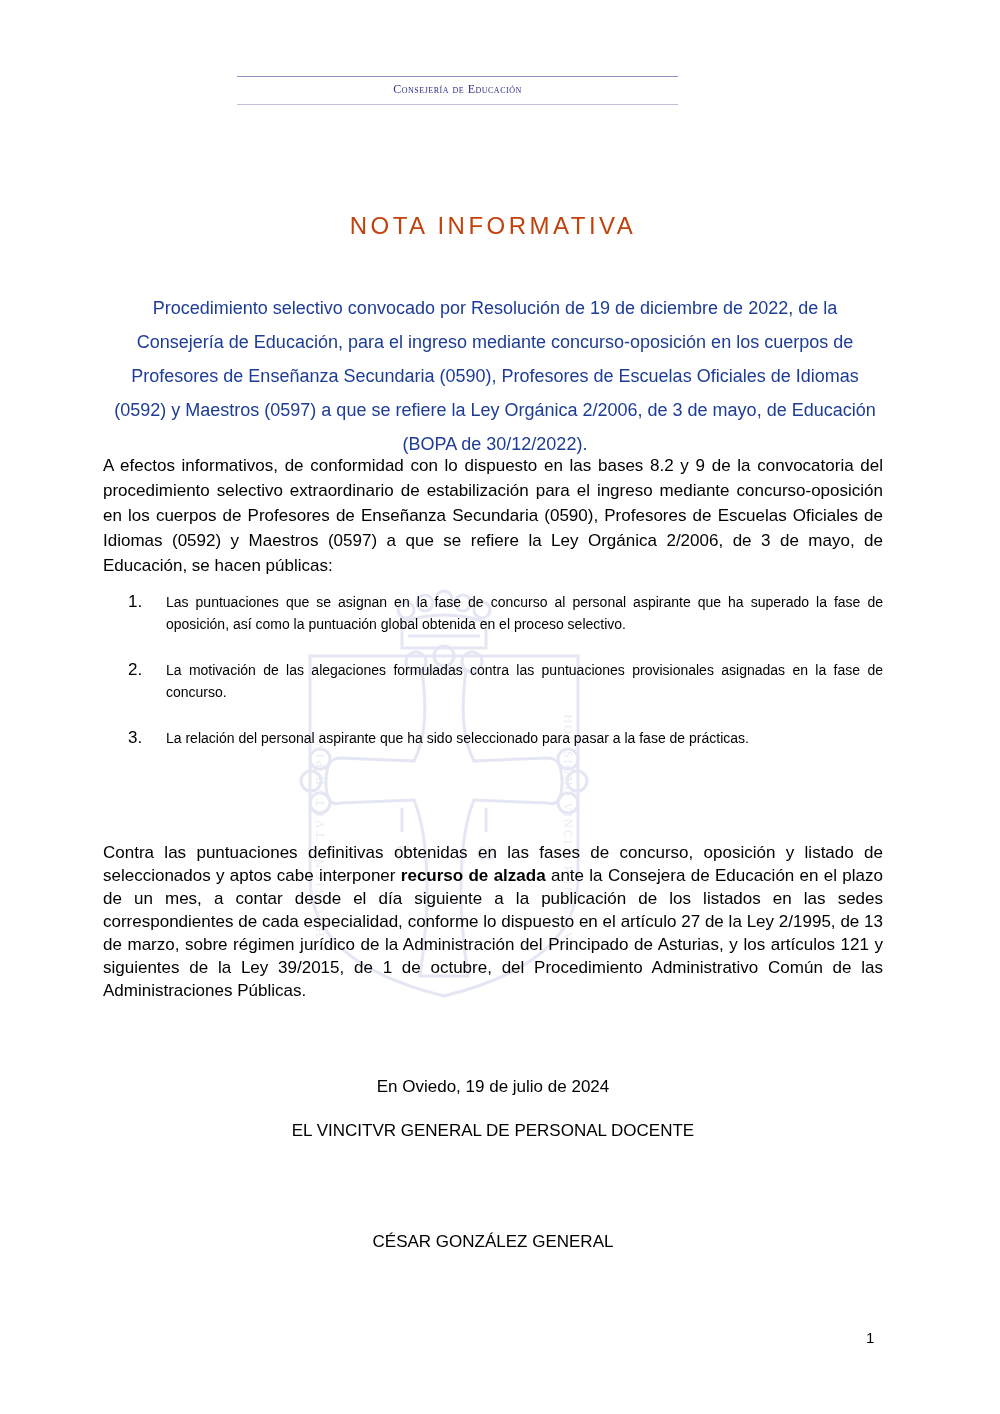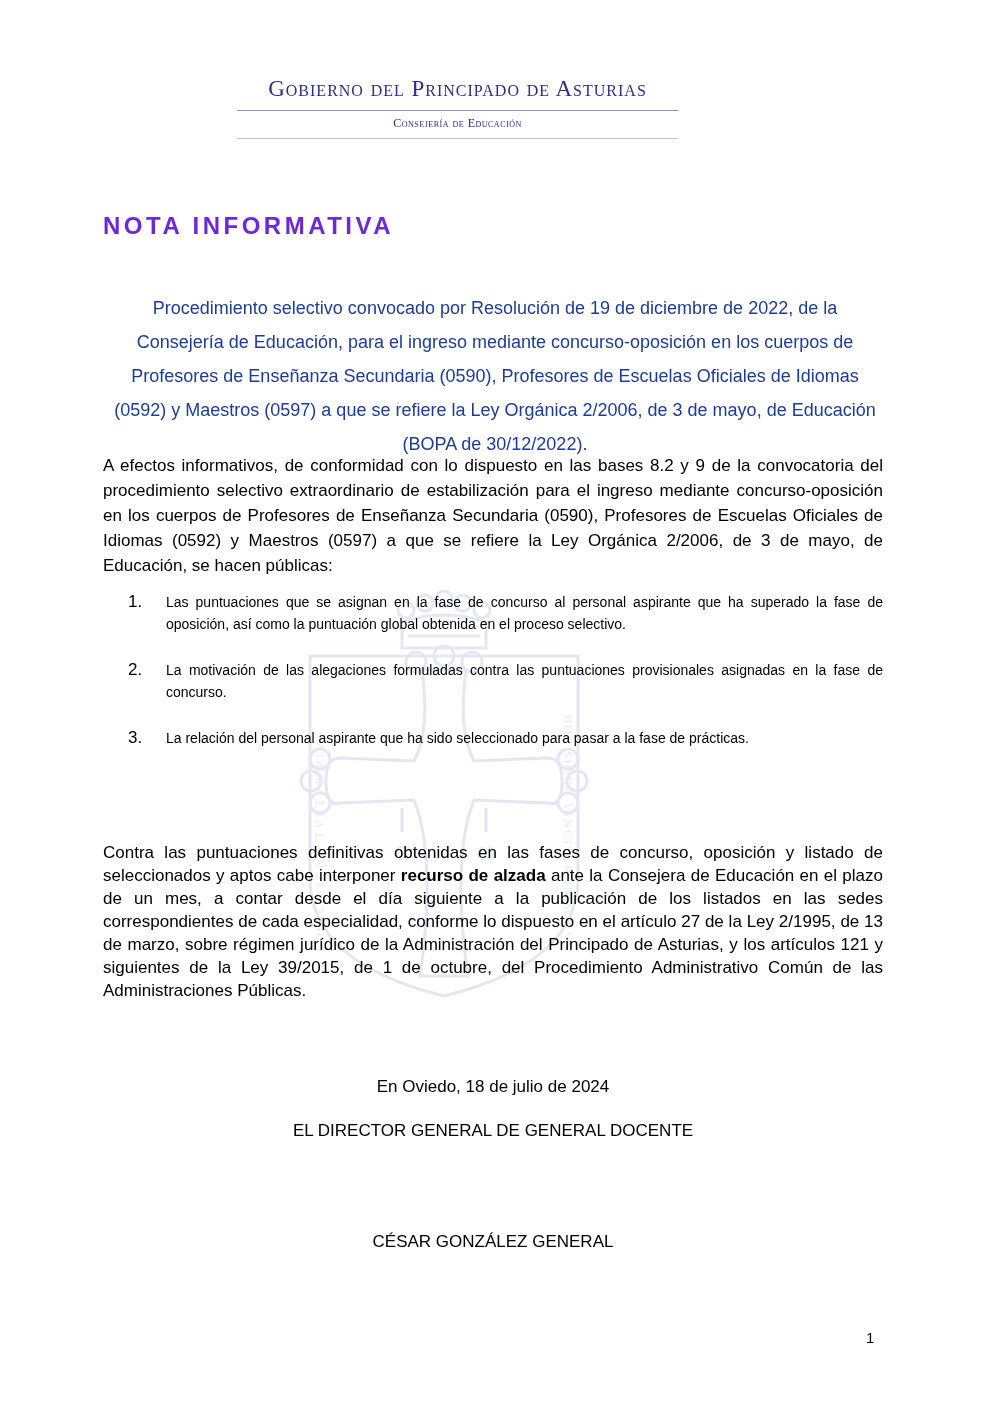--- a/index.html
+++ b/index.html
@@ -48,25 +48,25 @@
     letter-spacing: 0.5px;
     color: #2b2d86;
     padding: 5px 0 7px 0;
   }
 
   .doc-title {
     position: absolute;
     left: 103px;
     top: 212px;
     width: 780px;
-    text-align: left;
+    text-align: center;
     font-size: 24px;
-    font-weight: bold;
+    font-weight: normal;
     letter-spacing: 3.5px;
-    color: #6d28d9;
+    color: #c2410c;
   }
 
   .intro-blue {
     position: absolute;
     left: 110px;
     top: 291px;
     width: 770px;
     text-align: center;
     font-size: 18px;
     line-height: 34px;
@@ -167,21 +167,20 @@
     </g>
     <g fill="#e9ebf5" font-family="Liberation Serif, serif">
       <text x="112" y="312" text-anchor="middle" font-size="30">α</text>
       <text x="196" y="312" text-anchor="middle" font-size="30">ω</text>
       <text x="34" y="285" text-anchor="middle" font-size="12" letter-spacing="3" transform="rotate(-90 34 285)">HOC SIGNO TVETVR PIVS</text>
       <text x="274" y="285" text-anchor="middle" font-size="12" letter-spacing="2" transform="rotate(90 274 285)">HOC SIGNO VINCITVR INIMICVS</text>
     </g>
   </svg>
 
   <div class="letterhead">
-    <div class="gov-name">Gobierno del Principado de Asturias</div>
     <div class="divider"></div>
     <div class="dept-name">Consejería de Educación</div>
     <div class="divider light"></div>
   </div>
 
   <div class="doc-title">NOTA INFORMATIVA</div>
 
   <div class="intro-blue">Procedimiento selectivo convocado por Resolución de 19 de diciembre de 2022, de la Consejería de Educación, para el ingreso mediante concurso-oposición en los cuerpos de Profesores de Enseñanza Secundaria (0590), Profesores de Escuelas Oficiales de Idiomas (0592) y Maestros (0597) a que se refiere la Ley Orgánica 2/2006, de 3 de mayo, de Educación (BOPA de 30/12/2022).</div>
 
   <div class="para-1">A efectos informativos, de conformidad con lo dispuesto en las bases 8.2 y 9 de la convocatoria del procedimiento selectivo extraordinario de estabilización para el ingreso mediante concurso-oposición en los cuerpos de Profesores de Enseñanza Secundaria (0590), Profesores de Escuelas Oficiales de Idiomas (0592) y Maestros (0597) a que se refiere la Ley Orgánica 2/2006, de 3 de mayo, de Educación, se hacen públicas:</div>
@@ -198,19 +197,19 @@
     <div class="list-item">
       <span class="list-num">3.</span>
       <span class="list-text">La relación del personal aspirante que ha sido seleccionado para pasar a la fase de prácticas.</span>
     </div>
   </div>
 
   <div class="para-appeal">
     <span>Contra las puntuaciones definitivas obtenidas en las fases de concurso, oposición y listado de seleccionados y aptos cabe interponer </span><b>recurso de alzada</b><span> ante la Consejera de Educación en el plazo de un mes, a contar desde el día siguiente a la publicación de los listados en las sedes correspondientes de cada especialidad, conforme lo dispuesto en el artículo 27 de la Ley 2/1995, de 13 de marzo, sobre régimen jurídico de la Administración del Principado de Asturias, y los artículos 121 y siguientes de la Ley 39/2015, de 1 de octubre, del Procedimiento Administrativo Común de las Administraciones Públicas.</span>
   </div>
 
-  <div class="sig-line sig-date">En Oviedo, 18 de julio de 2024</div>
-  <div class="sig-line sig-role">EL DIRECTOR GENERAL DE GENERAL DOCENTE</div>
+  <div class="sig-line sig-date">En Oviedo, 19 de julio de 2024</div>
+  <div class="sig-line sig-role">EL VINCITVR GENERAL DE PERSONAL DOCENTE</div>
   <div class="sig-line sig-name">CÉSAR GONZÁLEZ GENERAL</div>
 
   <div class="page-number">1</div>
 
 </div>
 
 </body></html>

